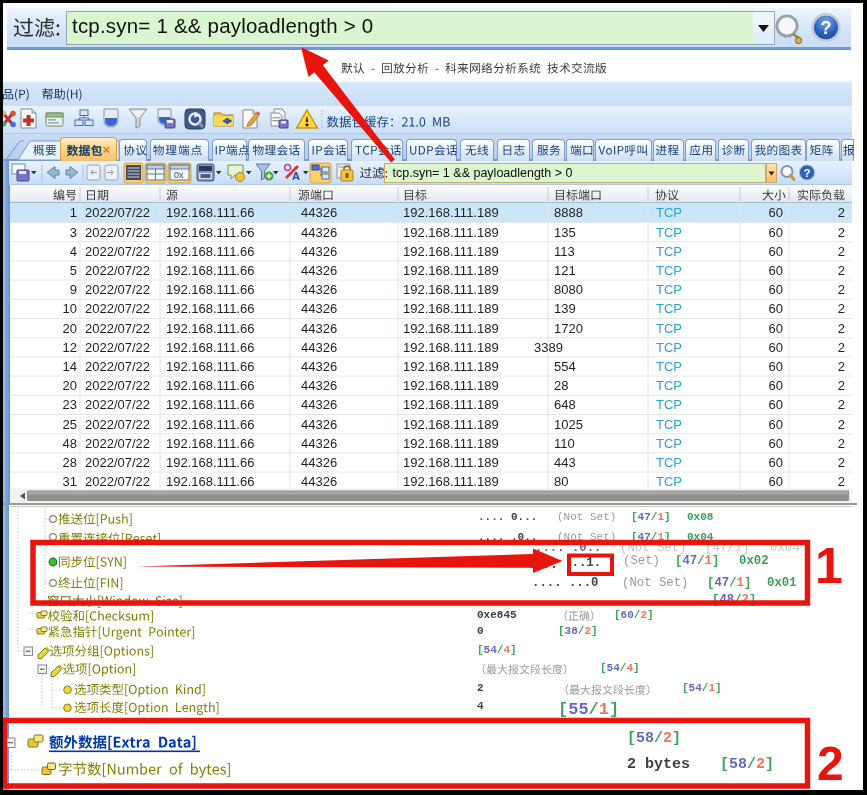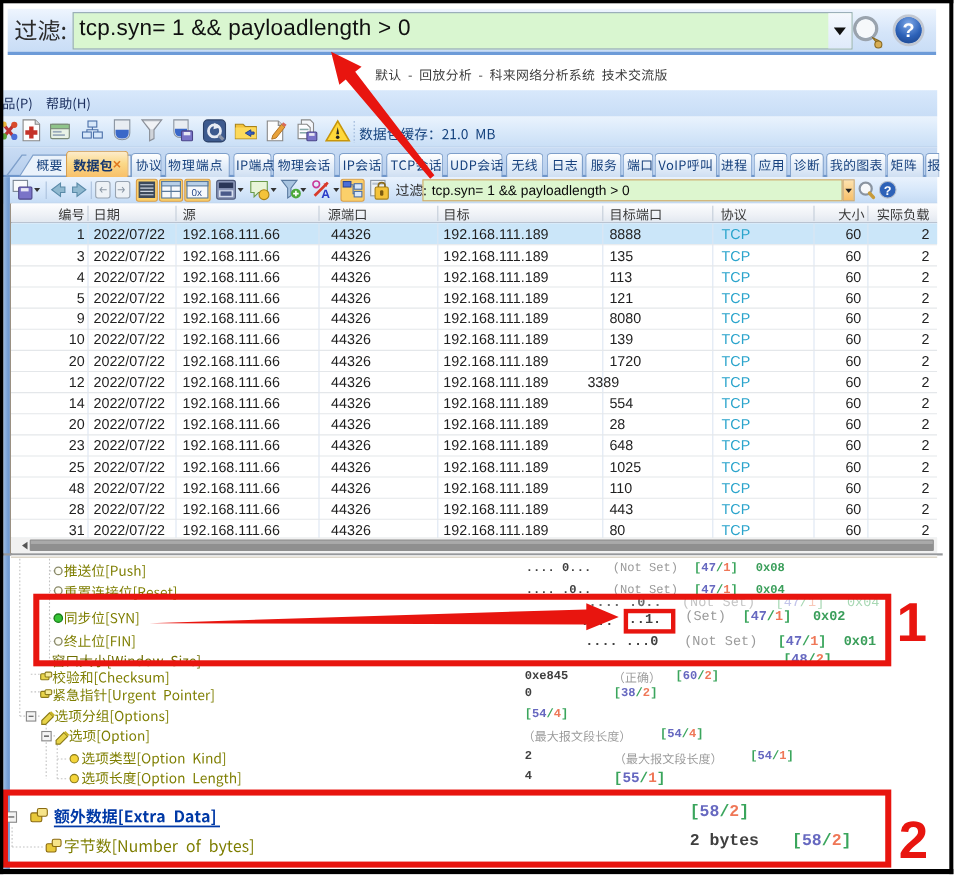--- a/index.html
+++ b/index.html
@@ -600,21 +600,21 @@
 <div class="tv mono" style="left:558px;top:625.9px;font-size:11px"><span class="br">[</span><span class="n1">38</span><span class="br">/</span><span class="n2">2</span><span class="br">]</span></div>
 
 <div class="tv mono" style="left:477px;top:644.9px;font-size:11px"><span class="br">[</span><span class="n1">54</span><span class="br">/</span><span class="n2">4</span><span class="br">]</span></div>
 
 <div class="tv mono" style="left:600px;top:662.9px;font-size:11px"><span class="br">[</span><span class="n1">54</span><span class="br">/</span><span class="n2">4</span><span class="br">]</span></div>
 
 <div class="tv mono" style="left:477px;top:683.4px;font-size:11px"><span class="v">2</span></div>
 <div class="tv mono" style="left:682px;top:683.4px;font-size:11px"><span class="br">[</span><span class="n1">54</span><span class="br">/</span><span class="n2">1</span><span class="br">]</span></div>
 
 <div class="tv mono" style="left:477px;top:701.4px;font-size:11px"><span class="v">4</span></div>
-<div class="tv mono" style="left:558px;top:701.4px;font-size:13px"><span class="br">[</span><span class="n1">55</span><span class="br">/</span><span class="n2">1</span><span class="br">]</span></div>
+<div class="tv mono" style="left:558px;top:701.4px;font-size:17px"><span class="br">[</span><span class="n1">55</span><span class="br">/</span><span class="n2">1</span><span class="br">]</span></div>
 
 <div class="tv mono" style="left:627px;top:731px;font-size:15px"><span class="br">[</span><span class="n1">58</span><span class="br">/</span><span class="n2">2</span><span class="br">]</span></div>
 
 <div class="tv mono" style="left:627px;top:757px;font-size:15px"><span class="v">2 bytes</span></div>
 <div class="tv mono" style="left:720px;top:757px;font-size:15px"><span class="br">[</span><span class="n1">58</span><span class="br">/</span><span class="n2">2</span><span class="br">]</span></div>
 
 <svg width="867" height="795" viewBox="0 0 867 795" style="position:absolute;left:0;top:0;pointer-events:none">
       <defs>
         <path id="g8fc7r" d="M79 774C135 722 199 649 227 602L290 646C259 693 193 763 137 813ZM381 477C432 415 493 327 521 275L584 313C555 365 492 449 441 510ZM262 465H50V395H188V133C143 117 91 72 37 14L89 -57C140 12 189 71 222 71C245 71 277 37 319 11C389 -33 473 -43 597 -43C693 -43 870 -38 941 -34C942 -11 955 27 964 47C867 37 716 28 599 28C487 28 402 36 336 76C302 96 281 116 262 128ZM720 837V660H332V589H720V192C720 174 713 169 693 168C673 167 603 167 530 170C541 148 553 115 557 93C651 93 712 94 747 107C783 119 796 141 796 192V589H935V660H796V837Z"></path>
         <path id="g6ee4r" d="M528 198V18C528 -46 548 -62 627 -62C643 -62 752 -62 768 -62C833 -62 851 -35 857 74C840 79 815 87 803 97C799 4 794 -8 762 -8C738 -8 649 -8 633 -8C596 -8 590 -4 590 19V198ZM448 197C433 130 406 41 369 -12L421 -35C457 20 483 111 499 180ZM616 240C655 193 699 128 717 85L765 114C747 156 703 220 662 266ZM803 197C852 130 899 37 916 -21L968 4C950 63 900 152 852 219ZM88 767C144 733 212 681 246 645L292 697C258 731 189 780 133 813ZM42 500C99 469 170 422 205 390L249 443C213 475 140 519 85 548ZM63 -10 127 -51C173 39 227 158 268 259L211 300C167 192 105 65 63 -10ZM326 651V440C326 300 316 103 228 -38C242 -46 272 -71 282 -85C378 67 395 290 395 439V592H874C862 557 849 522 835 498L890 483C913 522 937 586 958 642L912 654L901 651H639V714H915V772H639V840H567V651ZM540 578V490L432 481L437 424L540 433V394C540 326 563 309 652 309C671 309 797 309 816 309C884 309 904 331 911 420C893 424 866 433 852 443C848 376 842 367 809 367C782 367 678 367 657 367C614 367 607 372 607 395V439L795 456L790 510L607 495V578Z"></path>

